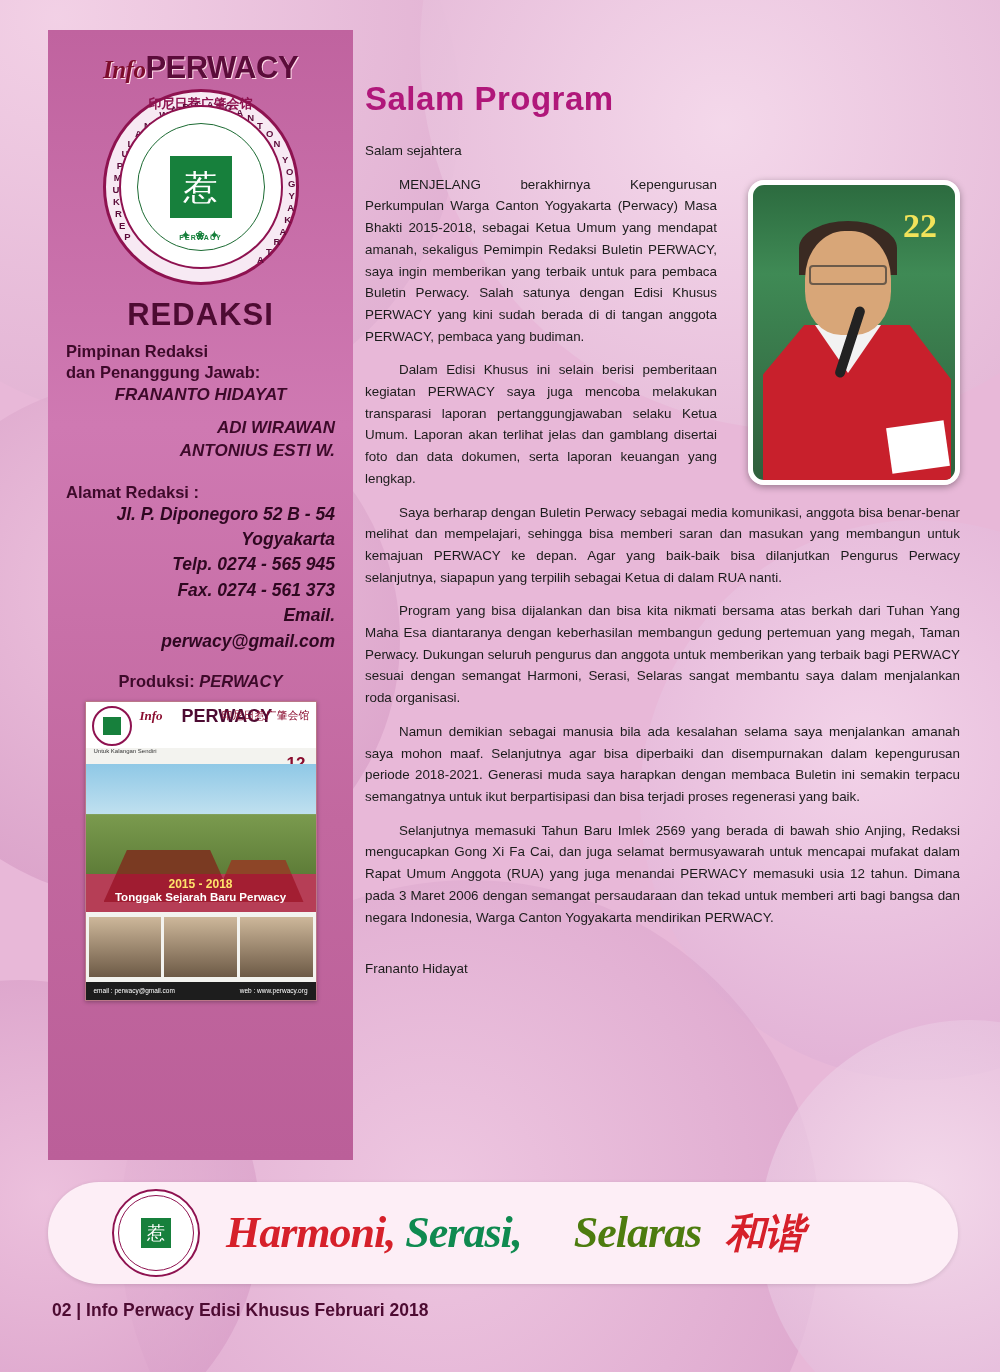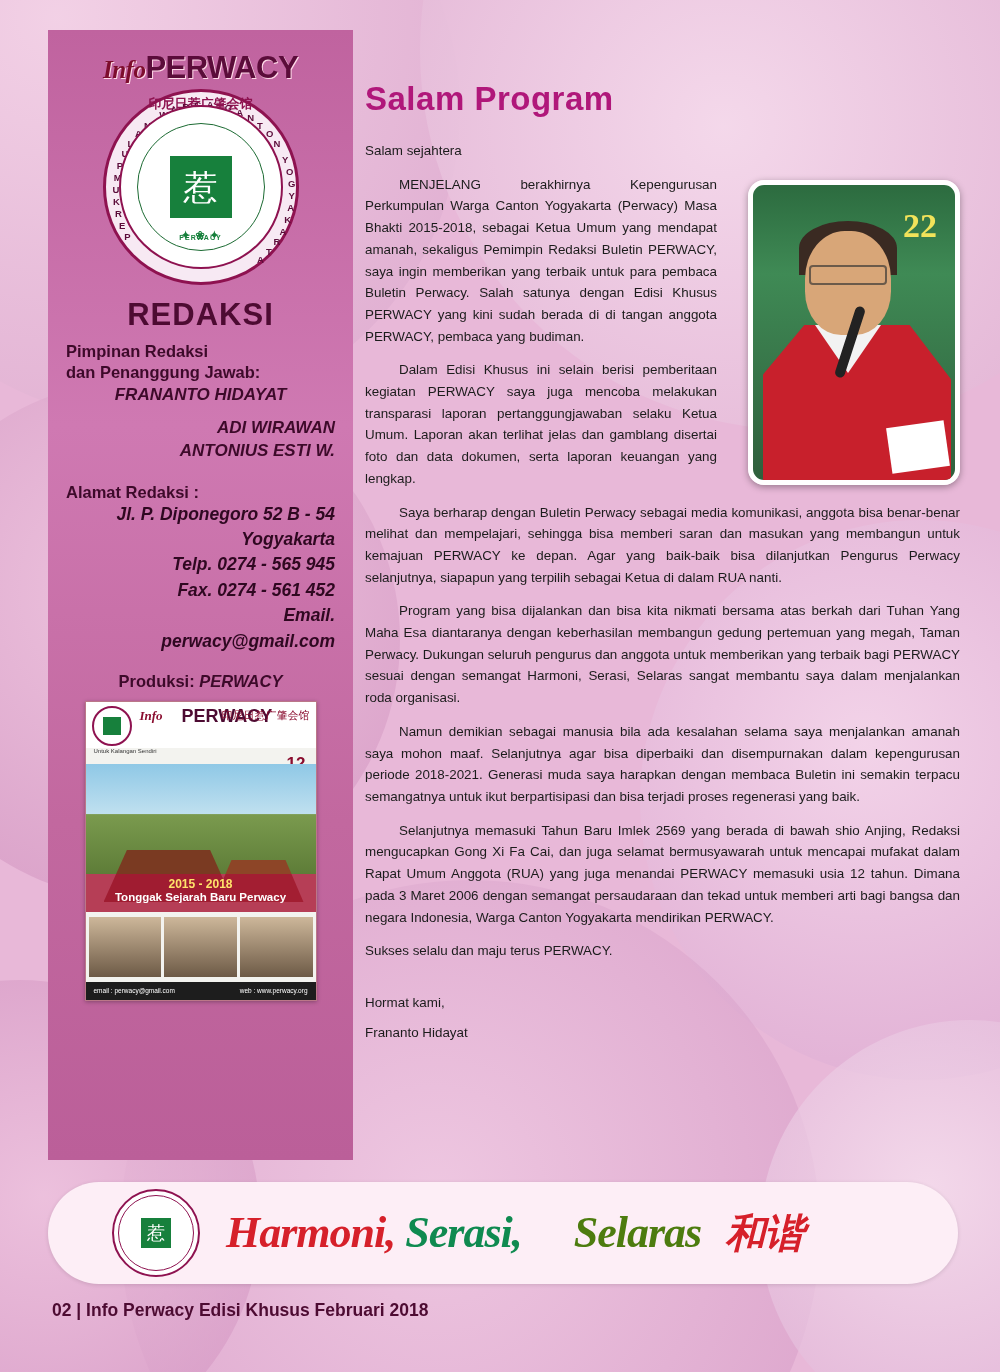--- a/index.html
+++ b/index.html
@@ -298,21 +298,21 @@
     <div class="side-block mt10">
       <div class="nm mt6">ADI WIRAWAN</div>
       <div class="nm">ANTONIUS ESTI  W.</div>
     </div>
 
     <div class="mt20">
       <div class="addr-lbl">Alamat Redaksi :</div>
       <div class="addr">Jl. P. Diponegoro 52 B - 54</div>
       <div class="addr">Yogyakarta</div>
       <div class="addr">Telp.  0274 - 565 945</div>
-      <div class="addr">Fax.  0274 - 561 452</div>
+      <div class="addr">Fax.  0274 - 561 373</div>
       <div class="addr">Email.</div>
       <div class="addr">perwacy@gmail.com</div>
     </div>
 
     <div class="produksi">
       <span>Produksi:</span>
       <i>PERWACY</i>
     </div>
 
     <div class="cover">
@@ -358,24 +358,22 @@
       <div class="ph-paper"></div>
     </div>
 
     <p>Salam sejahtera</p>
     <p class="indent" style="width:352px;">MENJELANG berakhirnya Kepengurusan Perkumpulan Warga Canton Yogyakarta (Perwacy) Masa Bhakti 2015-2018, sebagai Ketua Umum yang mendapat amanah, sekaligus Pemimpin Redaksi Buletin PERWACY, saya ingin memberikan yang terbaik untuk para pembaca Buletin Perwacy. Salah satunya dengan Edisi Khusus PERWACY yang kini sudah berada di di tangan anggota PERWACY, pembaca yang budiman.</p>
     <p class="indent" style="width:352px;">Dalam Edisi Khusus ini selain berisi pemberitaan kegiatan PERWACY saya juga mencoba melakukan transparasi laporan pertanggungjawaban selaku Ketua Umum. Laporan akan terlihat jelas dan gamblang disertai foto dan data dokumen, serta laporan keuangan yang lengkap.</p>
     <p class="indent">Saya berharap dengan Buletin Perwacy sebagai media komunikasi, anggota bisa benar-benar melihat dan mempelajari, sehingga bisa memberi saran dan masukan yang membangun untuk kemajuan PERWACY ke depan. Agar yang baik-baik bisa dilanjutkan Pengurus Perwacy selanjutnya, siapapun yang  terpilih sebagai Ketua di dalam RUA nanti.</p>
     <p class="indent">Program yang bisa dijalankan dan bisa kita nikmati bersama atas berkah dari Tuhan Yang Maha Esa diantaranya dengan keberhasilan membangun gedung pertemuan yang megah, Taman Perwacy. Dukungan seluruh pengurus dan anggota untuk memberikan yang terbaik bagi PERWACY sesuai dengan semangat Harmoni, Serasi, Selaras sangat membantu saya dalam menjalankan roda organisasi.</p>
     <p class="indent">Namun demikian sebagai manusia bila ada kesalahan selama saya menjalankan amanah saya mohon maaf. Selanjutnya agar bisa diperbaiki dan disempurnakan dalam kepengurusan periode 2018-2021. Generasi muda saya harapkan dengan membaca Buletin ini  semakin terpacu semangatnya untuk ikut berpartisipasi dan bisa terjadi proses regenerasi yang baik.</p>
     <p class="indent">Selanjutnya memasuki Tahun Baru Imlek 2569 yang berada di bawah shio Anjing, Redaksi mengucapkan Gong Xi Fa Cai, dan juga selamat bermusyawarah untuk mencapai mufakat dalam Rapat Umum Anggota (RUA) yang juga menandai PERWACY memasuki usia 12 tahun. Dimana pada 3 Maret 2006  dengan semangat persaudaraan dan tekad untuk memberi arti bagi bangsa dan negara Indonesia, Warga Canton Yogyakarta mendirikan PERWACY.</p>
-    <p>Sukses selalu dan maju terus  PERWACY.</p>
 
     <div class="sig">
-      <p>Hormat kami,</p>
       <p>Frananto Hidayat</p>
     </div>
   </main>
 
   <div class="banner">
     <div class="banner-logo">
       <div class="arc"></div>
       <div class="g">惹</div>
     </div>
     <div class="slogan">

